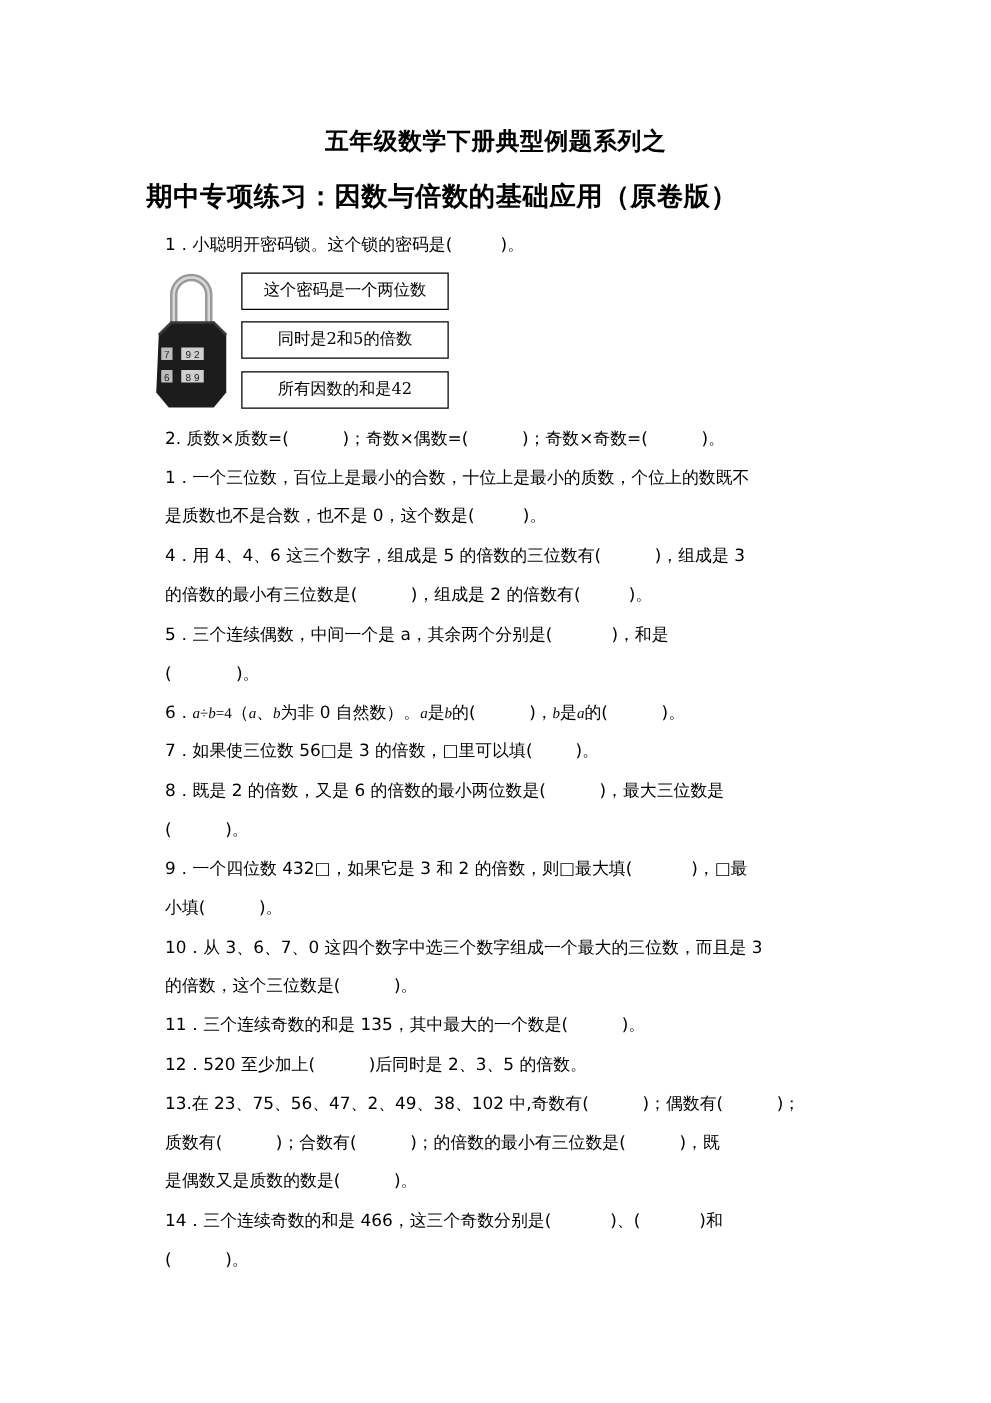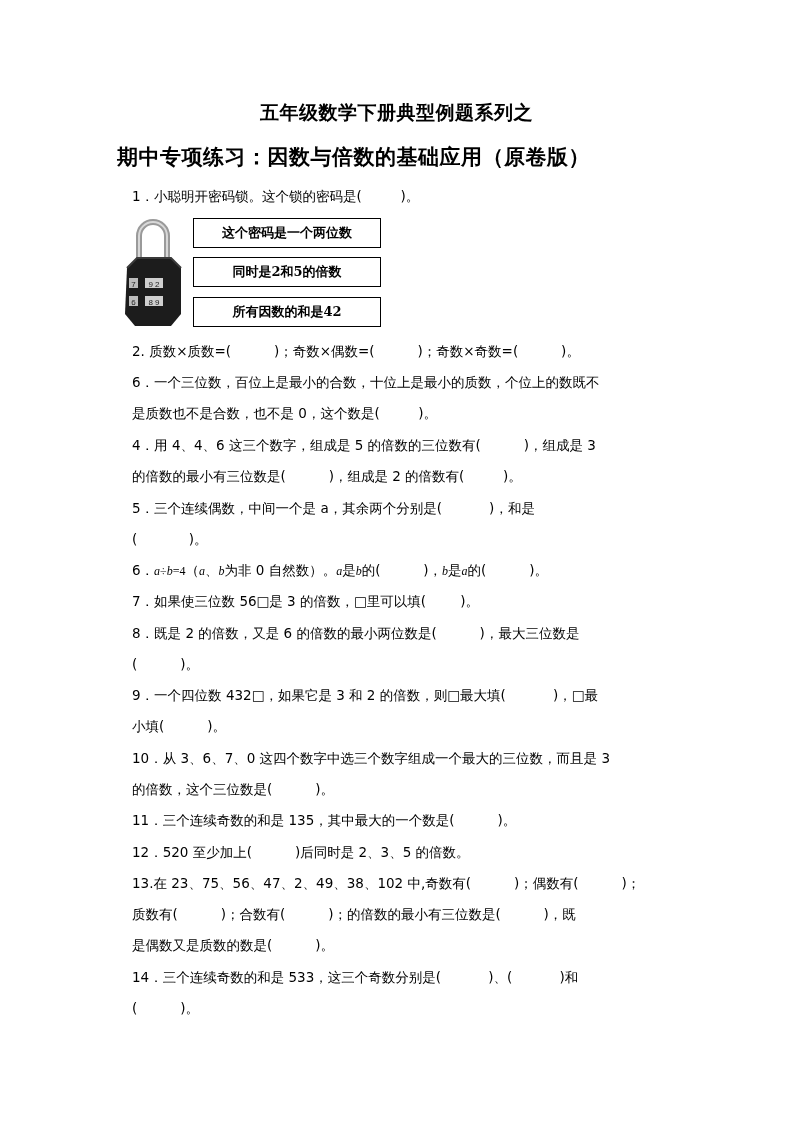--- a/index.html
+++ b/index.html
@@ -4,23 +4,23 @@
 <style>
   html, body { margin:0; padding:0; background:#ffffff; }
   body { width:793px; height:1122px; position:relative; overflow:hidden;
          font-family:"DejaVu Sans","Liberation Sans",sans-serif; color:#000; }
   .title1 { position:absolute; left:0; width:793px; top:100px; text-align:center;
             font-size:19px; font-weight:bold; letter-spacing:0.5px; }
   .title2 { position:absolute; left:0; width:707px; top:143px; text-align:center;
             font-size:21px; font-weight:bold; letter-spacing:0.5px; }
   .line { position:absolute; left:132px; font-size:13.5px; white-space:pre; line-height:20px; }
   .lock { position:absolute; left:121px; top:218px; width:64px; height:110px; }
-  .hint { position:absolute; left:193px; width:188px; height:30px; border:1px solid #000;
+  .hint { position:absolute; left:193px; width:166px; height:30px; border:1px solid #000;
           box-sizing:border-box; text-align:center; line-height:28px; font-size:13px;
-          font-family:"DejaVu Serif","Liberation Serif",serif;font-weight:bold; }
+          font-family:"DejaVu Serif","Liberation Serif",serif; }
   .math { font-family:"Liberation Serif","DejaVu Serif",serif; font-style:italic; font-size:12px; }
 </style>
 </head>
 <body>
 
 <div class="title1">五年级数学下册典型例题系列之</div>
 <div class="title2">期中专项练习：因数与倍数的基础应用（原卷版）</div>
 
 <div class="line" style="top:186px">1．小聪明开密码锁。这个锁的密码是(         )。</div>
 
@@ -38,35 +38,35 @@
     <text x="33" y="68.5" font-size="8" text-anchor="middle" fill="#222" font-family="Liberation Sans, sans-serif">9 2</text>
     <text x="12.5" y="86.5" font-size="8" text-anchor="middle" fill="#222" font-family="Liberation Sans, sans-serif">6</text>
     <text x="33" y="86.5" font-size="8" text-anchor="middle" fill="#222" font-family="Liberation Sans, sans-serif">8 9</text>
   </svg>
 </div>
 <div class="hint" style="top:218px">这个密码是一个两位数</div>
 <div class="hint" style="top:257px">同时是2和5的倍数</div>
 <div class="hint" style="top:297px">所有因数的和是42</div>
 
 <div class="line" style="top:341px">2. 质数×质数=(          )；奇数×偶数=(          )；奇数×奇数=(          )。</div>
-<div class="line" style="top:372px">6．一个三位数，百位上是最小的合数，十位上是最小的质数，个位上的数既不</div>
+<div class="line" style="top:372px">1．一个三位数，百位上是最小的合数，十位上是最小的质数，个位上的数既不</div>
 <div class="line" style="top:403px">是质数也不是合数，也不是 0，这个数是(         )。</div>
 <div class="line" style="top:435px">4．用 4、4、6 这三个数字，组成是 5 的倍数的三位数有(          )，组成是 3</div>
 <div class="line" style="top:466px">的倍数的最小有三位数是(          )，组成是 2 的倍数有(         )。</div>
 <div class="line" style="top:498px">5．三个连续偶数，中间一个是 a，其余两个分别是(           )，和是</div>
 <div class="line" style="top:529px">(            )。</div>
 
 <div class="line" style="top:560px"><span>6．</span><span class="math">a</span><span class="math" style="font-style:normal">÷</span><span class="math">b</span><span class="math" style="font-style:normal">=4</span><span>（</span><span class="math">a</span><span>、</span><span class="math">b</span><span>为非 0 自然数）。</span><span class="math">a</span><span>是</span><span class="math">b</span><span>的(          )，</span><span class="math">b</span><span>是</span><span class="math">a</span><span>的(          )。</span></div>
 
 <div class="line" style="top:591px">7．如果使三位数 56□是 3 的倍数，□里可以填(        )。</div>
 <div class="line" style="top:623px">8．既是 2 的倍数，又是 6 的倍数的最小两位数是(          )，最大三位数是</div>
 <div class="line" style="top:654px">(          )。</div>
 <div class="line" style="top:685px">9．一个四位数 432□，如果它是 3 和 2 的倍数，则□最大填(           )，□最</div>
 <div class="line" style="top:716px">小填(          )。</div>
 <div class="line" style="top:748px">10．从 3、6、7、0 这四个数字中选三个数字组成一个最大的三位数，而且是 3</div>
 <div class="line" style="top:779px">的倍数，这个三位数是(          )。</div>
 <div class="line" style="top:810px">11．三个连续奇数的和是 135，其中最大的一个数是(          )。</div>
 <div class="line" style="top:842px">12．520 至少加上(          )后同时是 2、3、5 的倍数。</div>
 <div class="line" style="top:873px">13.在 23、75、56、47、2、49、38、102 中,奇数有(          )；偶数有(          )；</div>
 <div class="line" style="top:904px">质数有(          )；合数有(          )；的倍数的最小有三位数是(          )，既</div>
 <div class="line" style="top:935px">是偶数又是质数的数是(          )。</div>
-<div class="line" style="top:967px">14．三个连续奇数的和是 533，这三个奇数分别是(           )、(           )和</div>
+<div class="line" style="top:967px">14．三个连续奇数的和是 466，这三个奇数分别是(           )、(           )和</div>
 <div class="line" style="top:998px">(          )。</div>
 
 </body></html>

